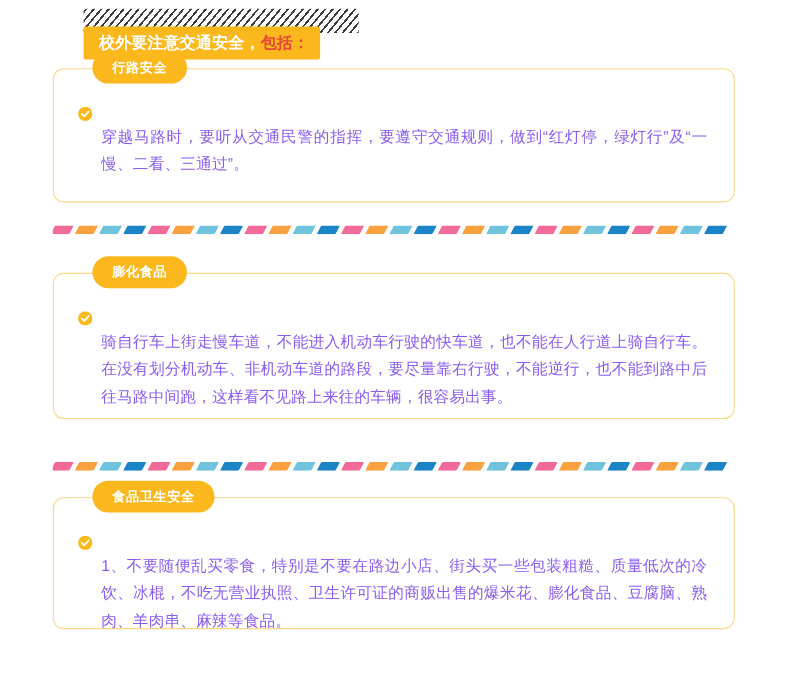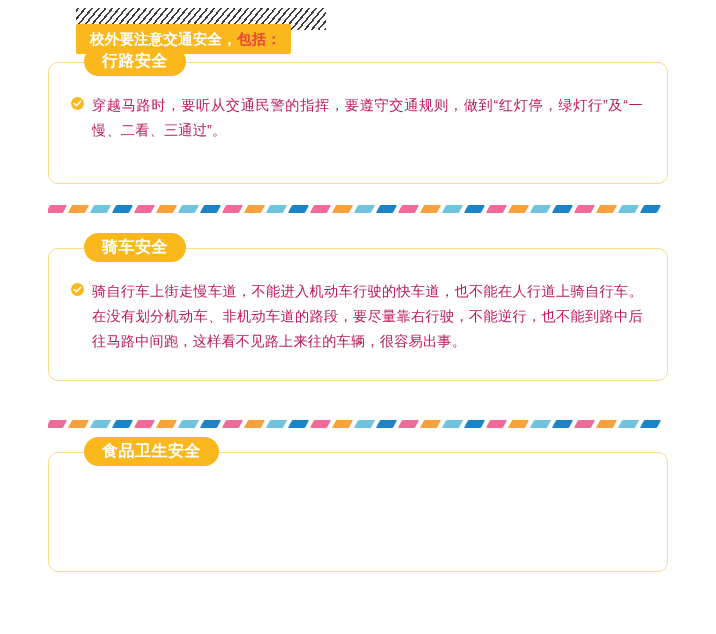--- a/index.html
+++ b/index.html
@@ -80,21 +80,21 @@
     position: absolute;
     left: 35px;
     top: -16px;
     height: 29px;
     background: #fbb81c;
     border-radius: 15px;
     padding: 0 18px;
     display: flex;
     align-items: center;
     color: #ffffff;
-    font-size: 16px;
+    font-size: 12px;
     font-weight: bold;
     letter-spacing: .5px;
     white-space: nowrap;
   }
   .sec-body {
     padding: 30px 24px 18px 22px;
   }
   .item {
     display: flex;
     align-items: flex-start;
@@ -103,25 +103,26 @@
   .item:last-child { margin-bottom: 0; }
   .check {
     flex: 0 0 auto;
     width: 13px;
     height: 13px;
     margin-top: 4px;
     margin-right: 8px;
   }
   .check svg { display: block; }
   .item-text {
-    color: #be185d;
+    color: #8b5cf6;
     font-size: 14.2px;
     line-height: 25px;
     letter-spacing: .2px;
     text-align: justify;
+    margin-top: 20px;
   }
 
   
   .divider {
     position: absolute;
     left: 48px;
     width: 620px;
     height: 8px;
     display: flex;
     overflow: hidden;
@@ -195,21 +196,21 @@
       <span class="dash" style="background: rgb(249, 160, 63);"></span>
       <span class="dash" style="background: rgb(111, 195, 221);"></span>
       <span class="dash" style="background: rgb(26, 132, 198);"></span>
       <span class="dash" style="background: rgb(242, 106, 154);"></span>
       <span class="dash" style="background: rgb(249, 160, 63);"></span>
       <span class="dash" style="background: rgb(111, 195, 221);"></span>
       <span class="dash" style="background: rgb(26, 132, 198);"></span>
     </div>
 
   <div class="section" id="sec2">
-    <div class="sec-title">骑车安全</div>
+    <div class="sec-title">膨化食品</div>
     <div class="sec-body">
       <div class="item">
         <span class="check">
           <svg width="13" height="13" viewBox="0 0 13 13">
               <circle cx="6.5" cy="6.5" r="6.5" fill="#fbb81c"></circle>
               <path d="M3.3 6.6 L5.5 8.8 L9.7 4.2" stroke="#ffffff" stroke-width="1.6" fill="none" stroke-linecap="round" stroke-linejoin="round"></path>
             </svg>
         </span>
         <span class="item-text">骑自行车上街走慢车道，不能进入机动车行驶的快车道，也不能在人行道上骑自行车。在没有划分机动车、非机动车道的路段，要尽量靠右行驶，不能逆行，也不能到路中后往马路中间跑，这样看不见路上来往的车辆，很容易出事。</span>
       </div>
@@ -243,16 +244,25 @@
       <span class="dash" style="background: rgb(26, 132, 198);"></span>
       <span class="dash" style="background: rgb(242, 106, 154);"></span>
       <span class="dash" style="background: rgb(249, 160, 63);"></span>
       <span class="dash" style="background: rgb(111, 195, 221);"></span>
       <span class="dash" style="background: rgb(26, 132, 198);"></span>
     </div>
 
   <div class="section" id="sec3">
     <div class="sec-title">食品卫生安全</div>
     <div class="sec-body">
+      <div class="item">
+        <span class="check">
+          <svg width="13" height="13" viewBox="0 0 13 13">
+              <circle cx="6.5" cy="6.5" r="6.5" fill="#fbb81c"></circle>
+              <path d="M3.3 6.6 L5.5 8.8 L9.7 4.2" stroke="#ffffff" stroke-width="1.6" fill="none" stroke-linecap="round" stroke-linejoin="round"></path>
+            </svg>
+        </span>
+        <span class="item-text">1、不要随便乱买零食，特别是不要在路边小店、街头买一些包装粗糙、质量低次的冷饮、冰棍，不吃无营业执照、卫生许可证的商贩出售的爆米花、膨化食品、豆腐脑、熟肉、羊肉串、麻辣等食品。</span>
+      </div>
     </div>
   </div>
 
 </div>
 
 </body></html>

